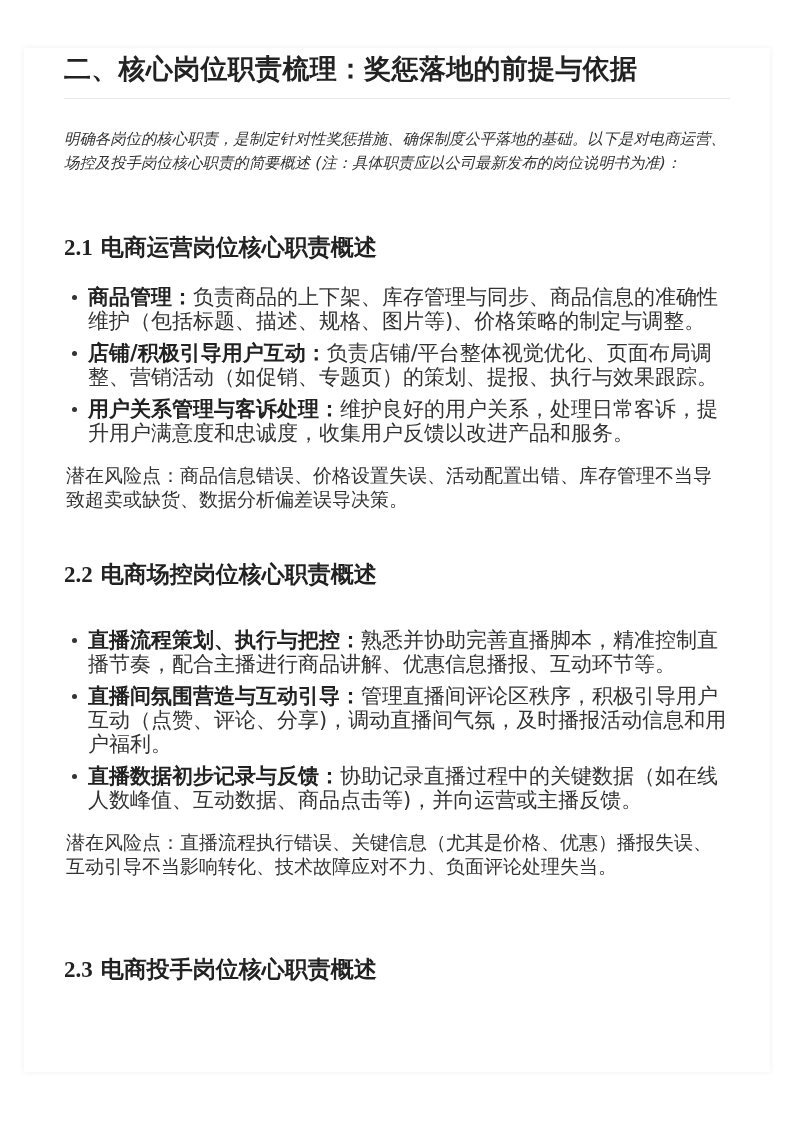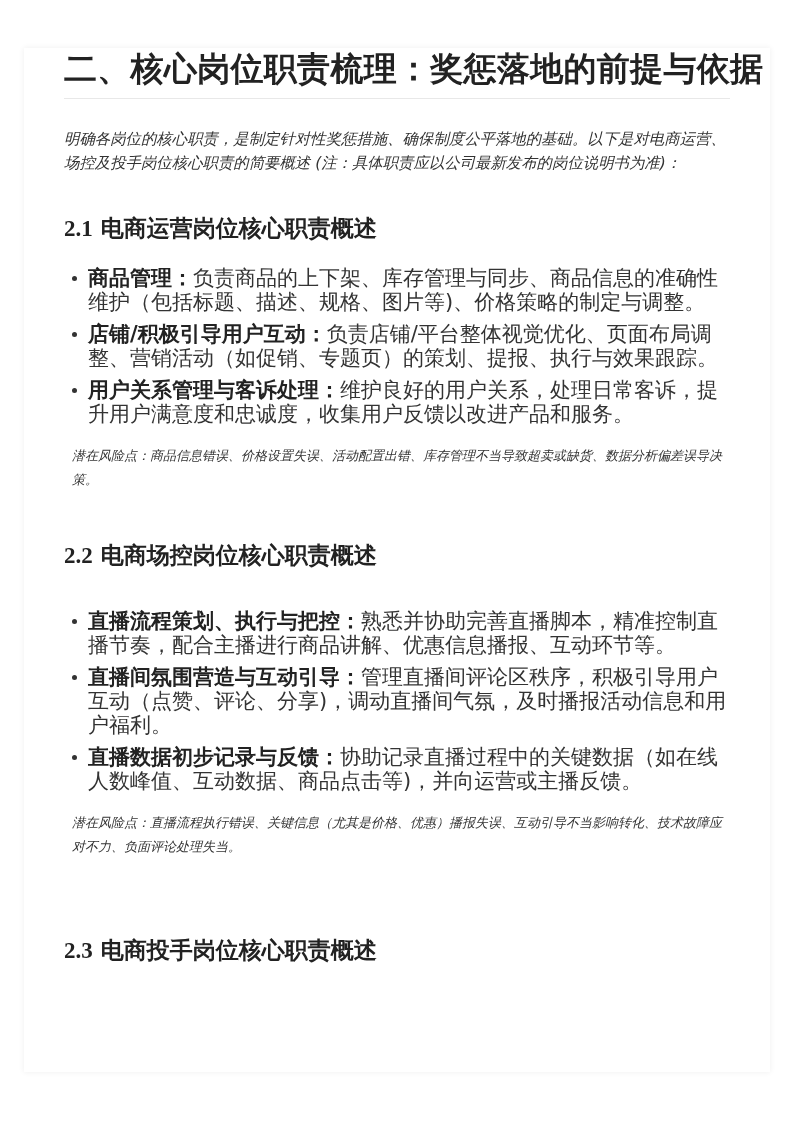--- a/index.html
+++ b/index.html
@@ -27,21 +27,21 @@
     }
     .content {
       position: absolute;
       left: 40px;
       top: 0;
       width: 666px;
     }
     h1.doc-title {
       margin: 0;
       padding-top: 0;
-      font-size: 33px;
+      font-size: 27px;
       line-height: 38px;
       font-weight: bold;
       color: #222222;
       padding-bottom: 10px;
       border-bottom: 1px solid #e8e8e8;
       letter-spacing: 0.3px;
       white-space: nowrap;
     }
     p.intro {
       margin: 28px 0 0 0;
@@ -80,39 +80,38 @@
       width: 5px;
       height: 5px;
       border-radius: 50%;
       background: #333333;
     }
     ul.duty-list li strong {
       font-weight: bold;
       color: #222222;
     }
     p.risk {
-      margin: 8px;
-      font-size: 13px;
+      margin: 2px;
+      font-size: 19px;
       line-height: 24px;
-      font-style: italic;
       color: #333333;
     }
   </style>
 </head>
 <body>
 
 <div class="page-card">
   <div class="content">
 
     <h1 class="doc-title" style="margin-top:2px;">二、核心岗位职责梳理：奖惩落地的前提与依据</h1>
 
     <p class="intro">明确各岗位的核心职责，是制定针对性奖惩措施、确保制度公平落地的基础。以下是对电商运营、场控及投手岗位核心职责的简要概述 (注：具体职责应以公司最新发布的岗位说明书为准)：</p>
 
     <section>
-      <h2 class="section-title" style="margin-top:38px; margin-bottom:22px;">
+      <h2 class="section-title" style="margin-top:57px; margin-bottom:22px;">
         <span class="num">2.1</span><span>电商运营岗位核心职责概述</span>
       </h2>
       <ul class="duty-list">
         <li>
           <span class="bullet"></span>
           <strong>商品管理：</strong><span>负责商品的上下架、库存管理与同步、商品信息的准确性维护（包括标题、描述、规格、图片等)、价格策略的制定与调整。</span>
         </li>
         <li>
           <span class="bullet"></span>
           <strong>店铺/积极引导用户互动：</strong><span>负责店铺/平台整体视觉优化、页面布局调整、营销活动（如促销、专题页）的策划、提报、执行与效果跟踪。</span>

